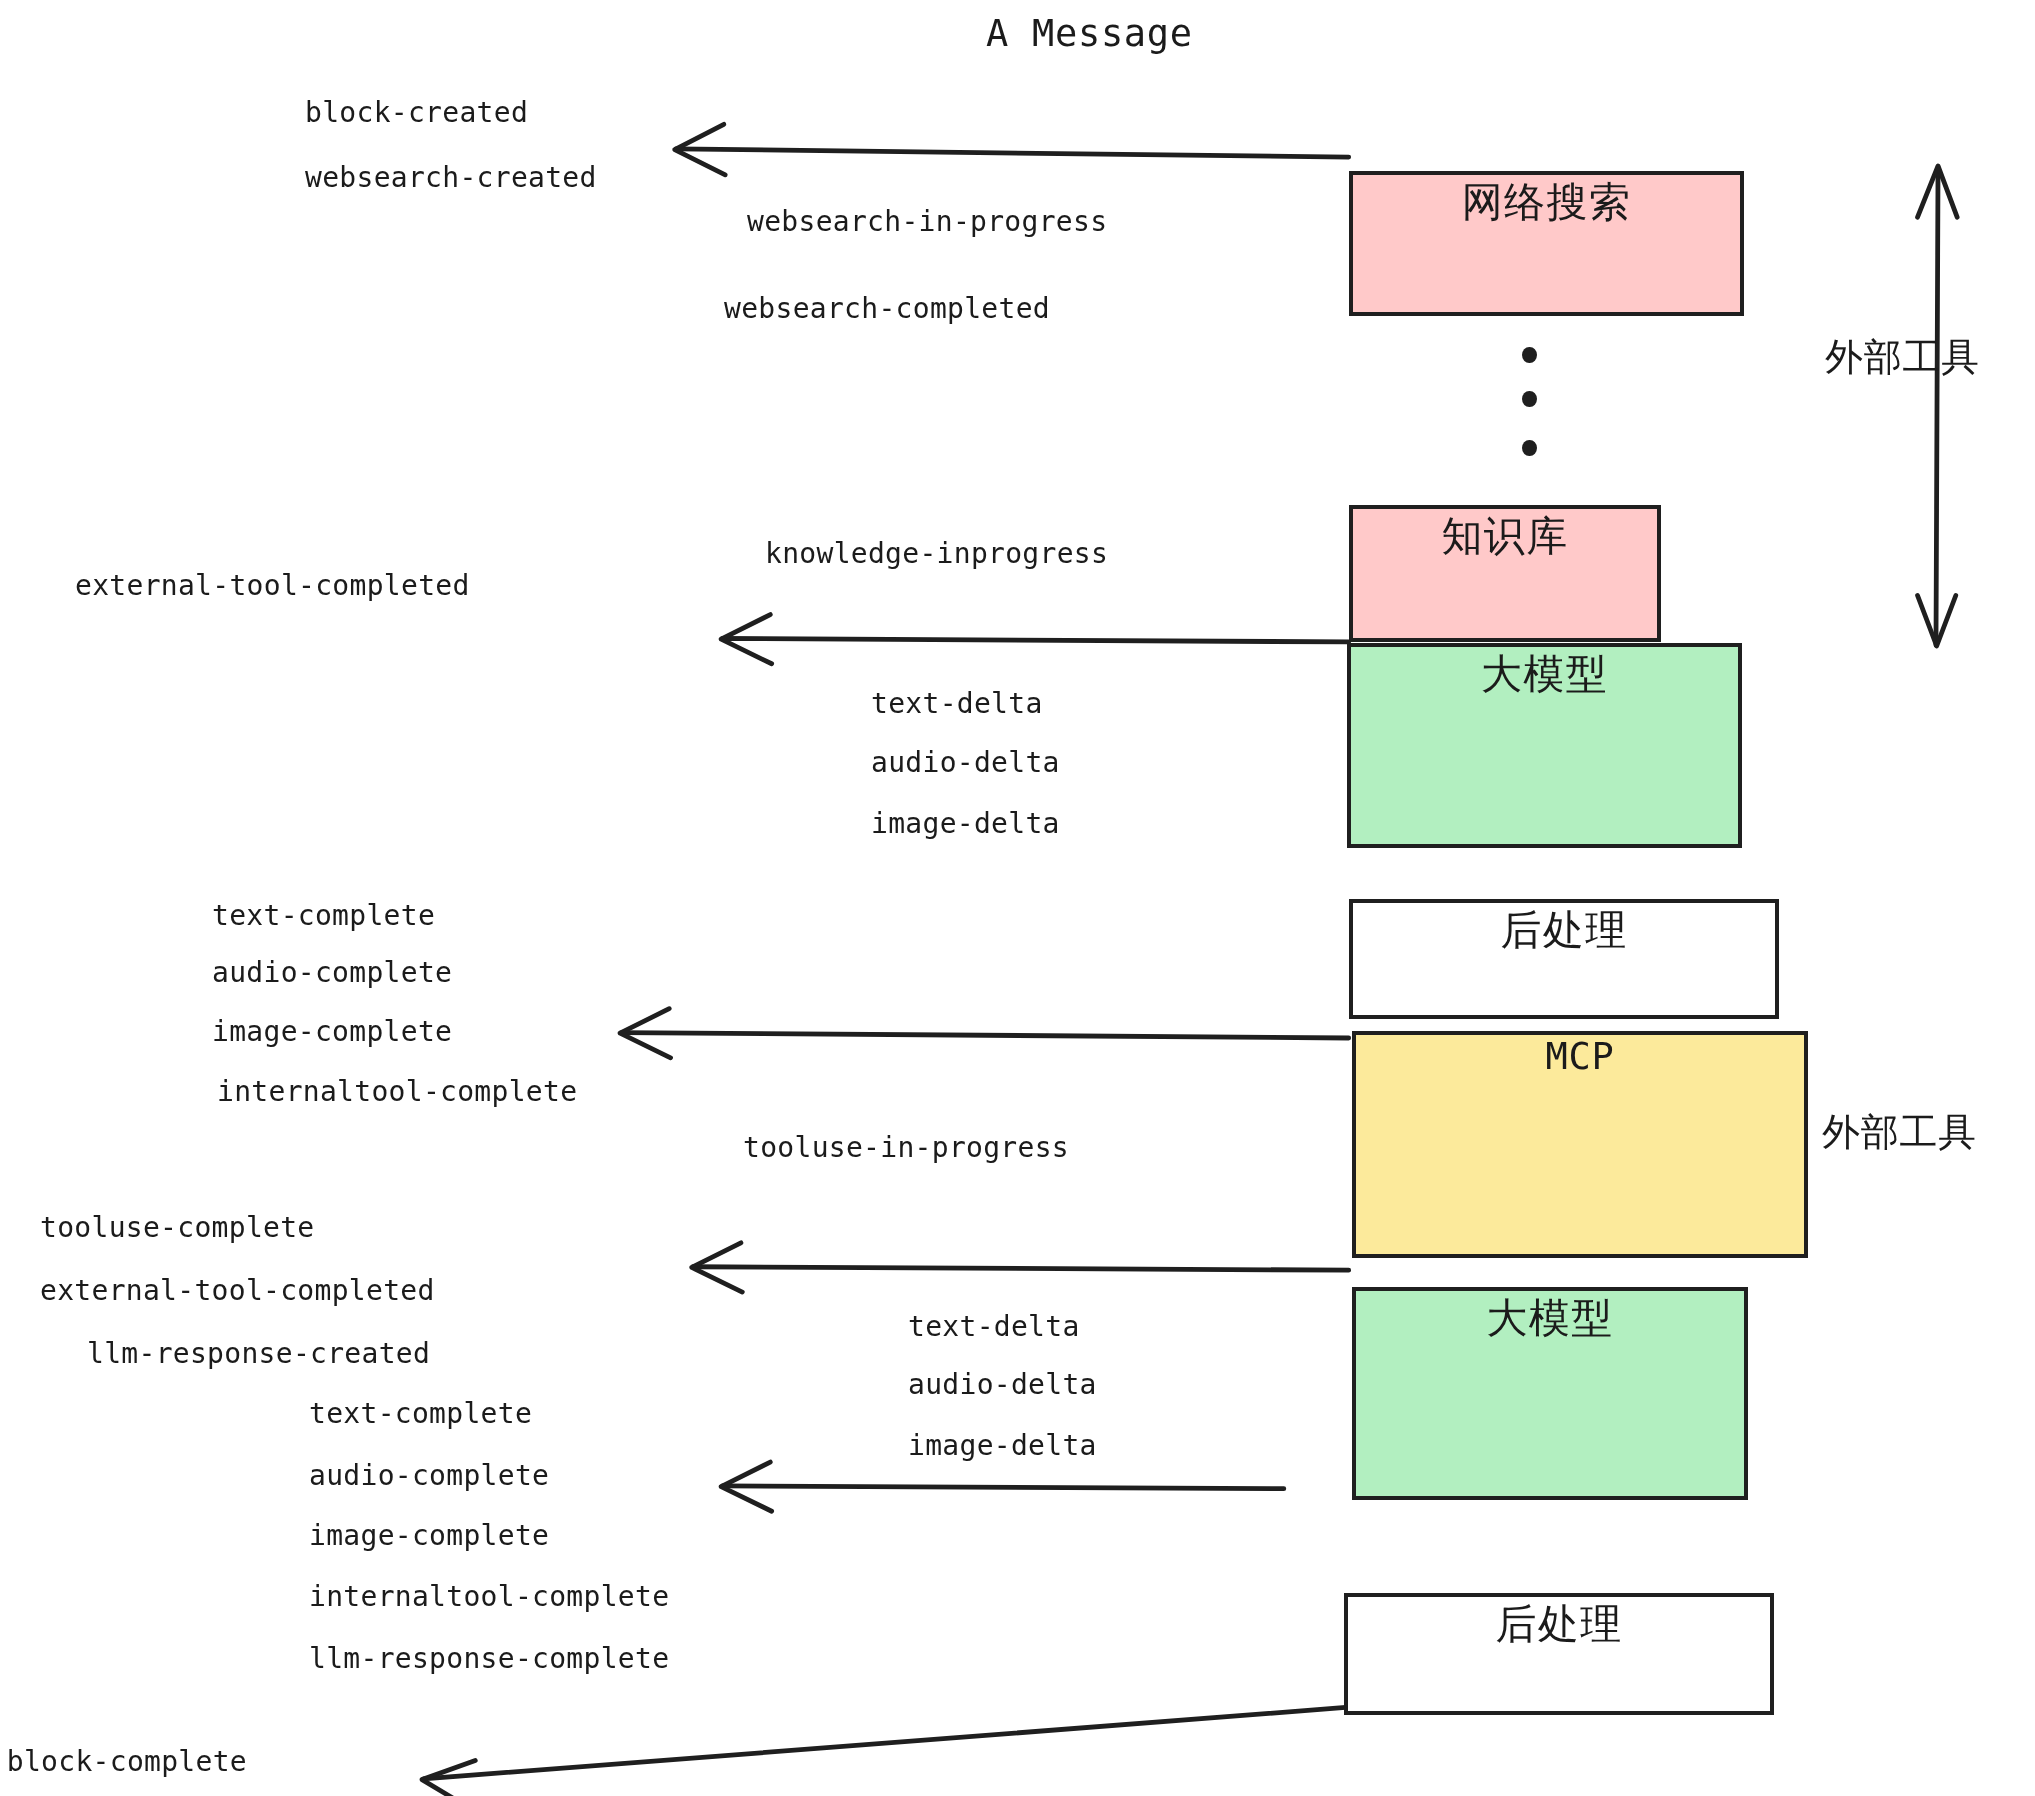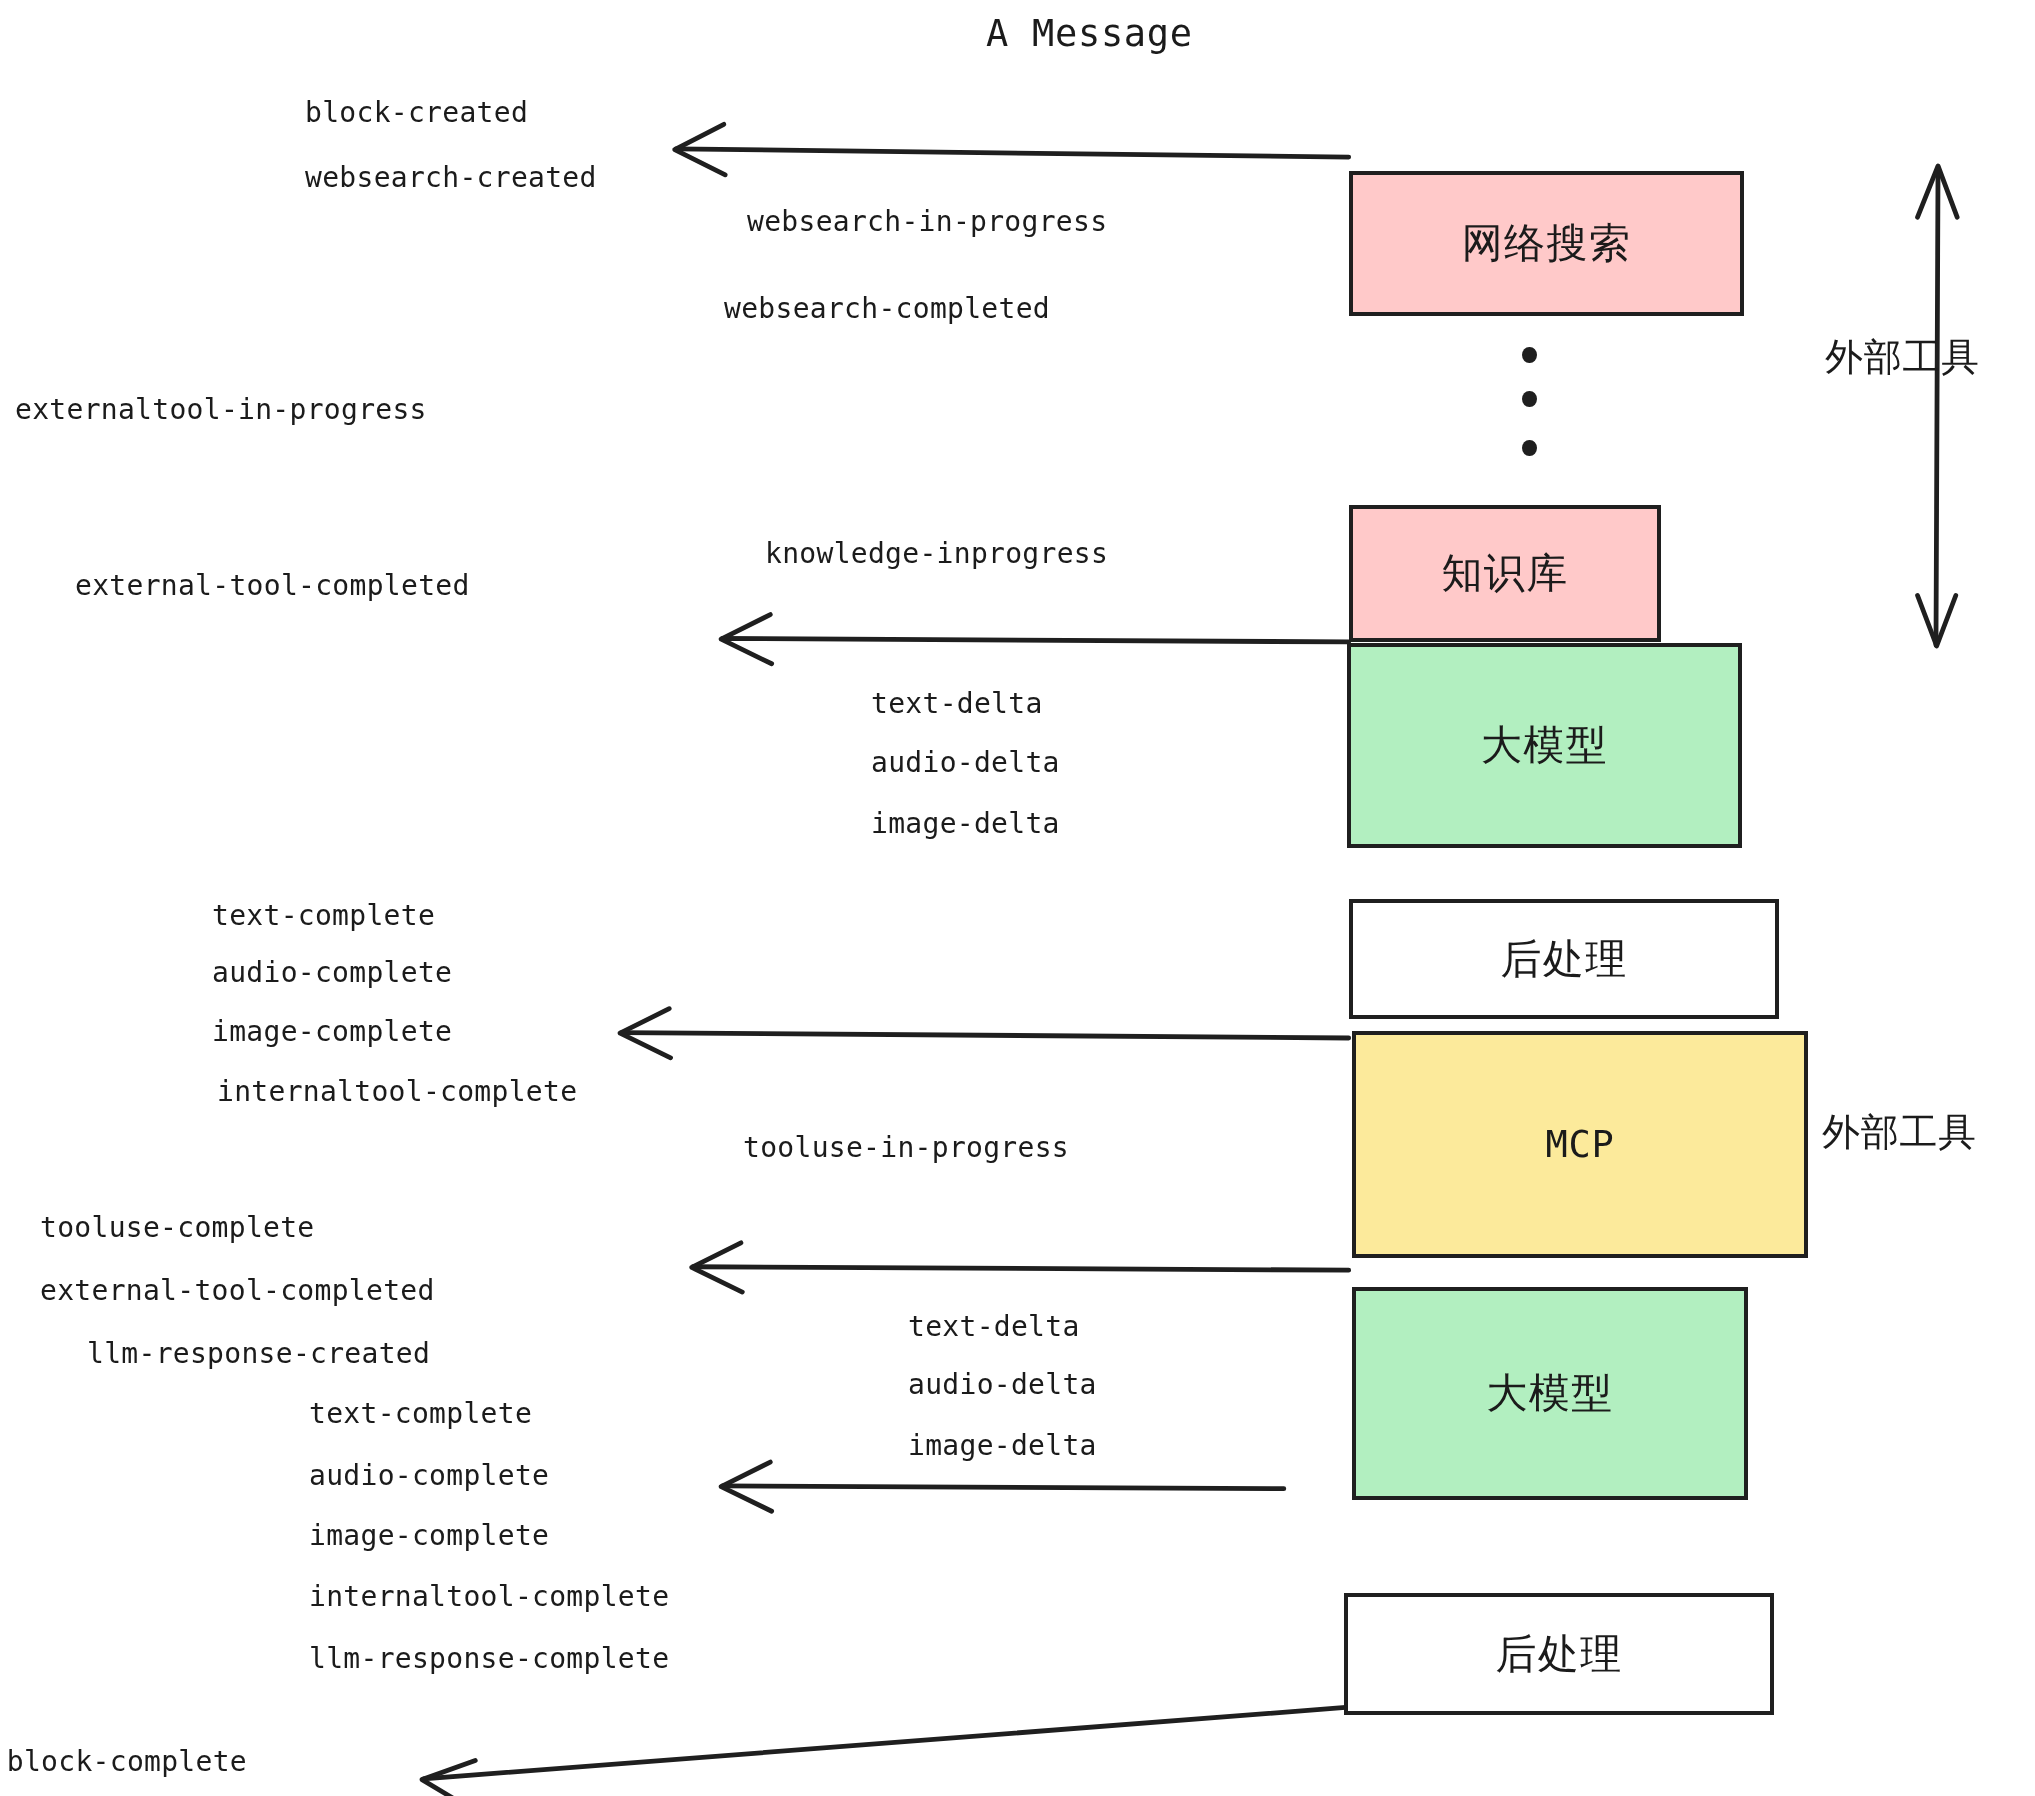--- a/index.html
+++ b/index.html
@@ -39,21 +39,20 @@
     font-family: "DejaVu Sans Mono", "Liberation Mono", monospace;
     font-size: 37px;
     line-height: 1;
     letter-spacing: 0.7px;
   }
   .node {
     position: absolute;
     box-sizing: border-box;
     border: 4.1px solid #1f1f1f;
     display: flex;
-    align-items: center;
     justify-content: center;
   }
   .node .node-label {
     font-family: "DejaVu Sans", "Liberation Sans", sans-serif;
     font-size: 41px;
     color: #1b1b1b;
     letter-spacing: 1.4px;
   }
   .node.mono .node-label {
     font-family: "DejaVu Sans Mono", "Liberation Mono", monospace;
@@ -147,21 +146,20 @@
   <div class="dot" style="left:1522px; top:391px;"></div>
   <div class="dot" style="left:1522px; top:440px;"></div>
 
   <div class="side-label" style="left:1825px; top:338px;">外部工具</div>
   <div class="side-label" style="left:1822px; top:1113px;">外部工具</div>
 
   <div class="evt" style="left:305px;  top:99px;">block-created</div>
   <div class="evt" style="left:305px;  top:164px;">websearch-created</div>
   <div class="evt" style="left:747px; top:208px;">websearch-in-progress</div>
   <div class="evt" style="left:724px; top:295px;">websearch-completed</div>
-  <div class="evt" style="left:15px;   top:396px;">externaltool-in-progress</div>
   <div class="evt" style="left:765px; top:540px;">knowledge-inprogress</div>
   <div class="evt" style="left:75px;  top:572px;">external-tool-completed</div>
 
   <div class="evt" style="left:871px; top:690px;">text-delta</div>
   <div class="evt" style="left:871px; top:749px;">audio-delta</div>
   <div class="evt" style="left:871px; top:810px;">image-delta</div>
 
   <div class="evt" style="left:212px;  top:902px;">text-complete</div>
   <div class="evt" style="left:212px;  top:959px;">audio-complete</div>
   <div class="evt" style="left:212px;  top:1018px;">image-complete</div>

